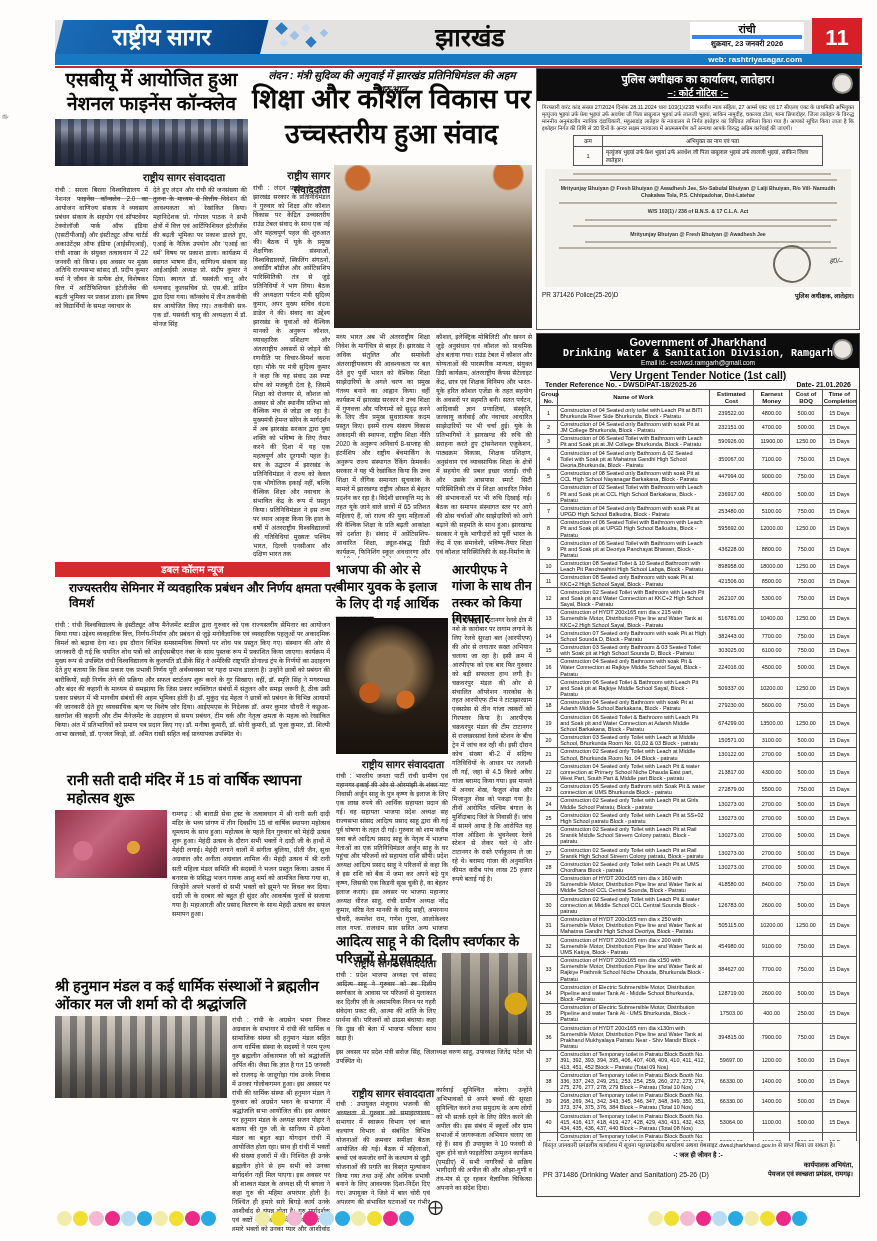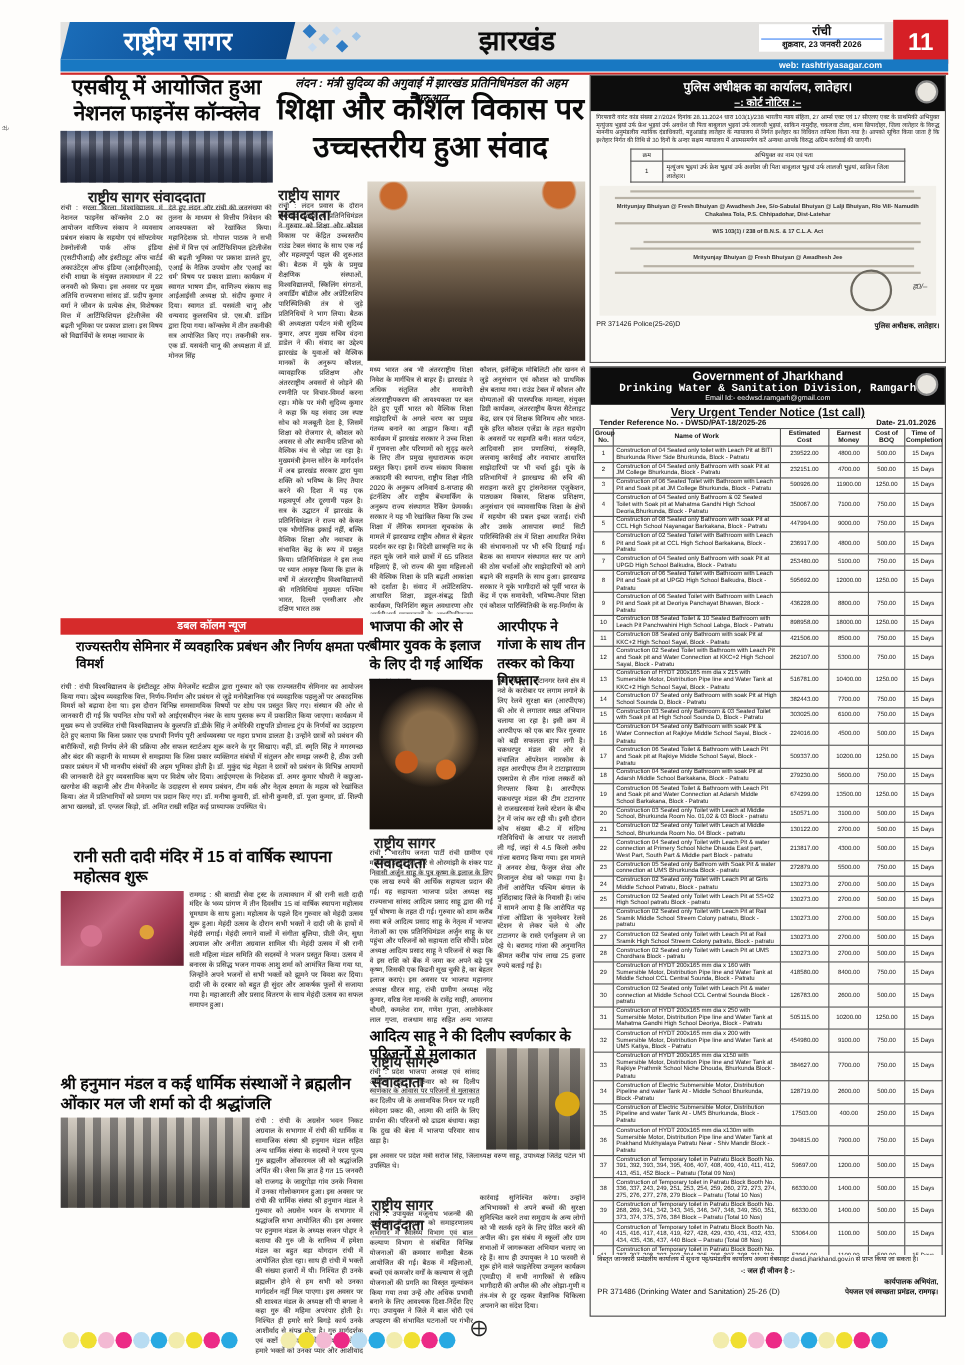--- a/index.html
+++ b/index.html
@@ -11,34 +11,34 @@
   .mast-name{position:absolute;left:0;top:0;width:205px;height:34px;
              background:linear-gradient(100deg,#1a6cb8 0%,#0d4f96 70%,#0a4585 100%);
              transform:skewX(-14deg);transform-origin:bottom left;}
   .mast-name span{display:block;transform:skewX(14deg);color:#fff;font-weight:bold;
              font-size:23px;line-height:34px;text-align:center;}
   .diamond{position:absolute;transform:rotate(45deg);}
   .mast-center{position:absolute;left:250px;top:0;width:330px;height:34px;text-align:center;
              font-weight:bold;font-size:25px;line-height:34px;color:#0c0c0c;}
   .mast-date{position:absolute;right:58px;top:2px;width:110px;text-align:center;background:#fff;
              padding:1px 2px;}
-  .mast-city{font-weight:bold;font-size:11px;line-height:12px;border-bottom:1px solid #3b82f6;}
+  .mast-city{font-weight:bold;font-size:11px;line-height:12px;border-bottom:4px solid #3b82f6;}
   .mast-day{font-size:7.5px;line-height:10px;font-weight:bold;}
   .mast-page{position:absolute;right:0;top:-2px;width:50px;height:40px;background:#d61f26;
              color:#fff;font-weight:bold;font-size:22px;text-align:center;line-height:40px;}
   .webstrip{left:55px;top:54px;width:807px;height:11px;background:#1878c2;color:#fff;
             font-size:8px;font-weight:bold;text-align:right;line-height:11px;padding:0;}
   .webstrip span{margin-right:60px;}
   .redline{left:55px;top:66px;width:807px;height:2px;background:#cf2a2a;}
   .edge-mark{left:2px;top:112px;font-size:7px;color:#777;transform:rotate(90deg);}
   
   .hl{font-weight:bold;color:#0b0b0b;}
   .center{text-align:center;}
-  .byline{text-align:left;font-weight:bold;font-size:13px;color:#222;
-          border-bottom:1px solid #aaa;padding-bottom:2px;}
+  .byline{text-align:right;font-weight:bold;font-size:10px;color:#222;
+          border-bottom:1px solid #aaa;padding-bottom:14px;}
   .bodytxt{font-size:6.3px;line-height:1.42;text-align:justify;color:#1a1a1a;overflow:hidden;}
   .photo{background:#777;}
   .ph-sbu{background:
       repeating-linear-gradient(90deg,rgba(25,28,40,.50) 0 6px,rgba(25,28,40,0) 6px 13px),
       linear-gradient(180deg,#5d6c8a 0%,#8d93a6 22%,#3a4154 55%,#23293a 100%);}
   .ph-meeting{background:
       radial-gradient(circle at 12% 8%,#c96a2e 0 5%,rgba(0,0,0,0) 6%),
       radial-gradient(circle at 88% 6%,#c96a2e 0 6%,rgba(0,0,0,0) 7%),
       linear-gradient(180deg,#ddd6c9 0%,#bfb1a0 22%,#7a6853 45%,#45382c 72%,#2a221b 100%);}
   .ph-bjp{background:

